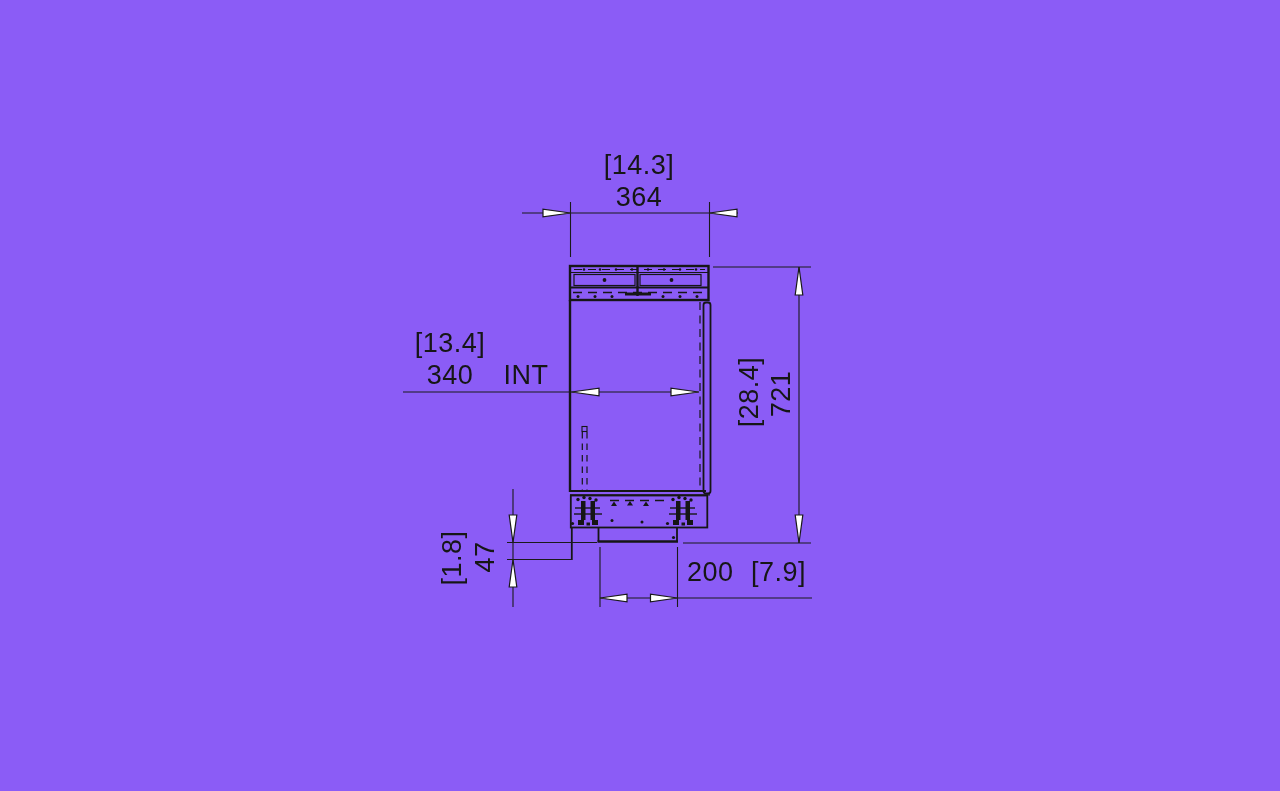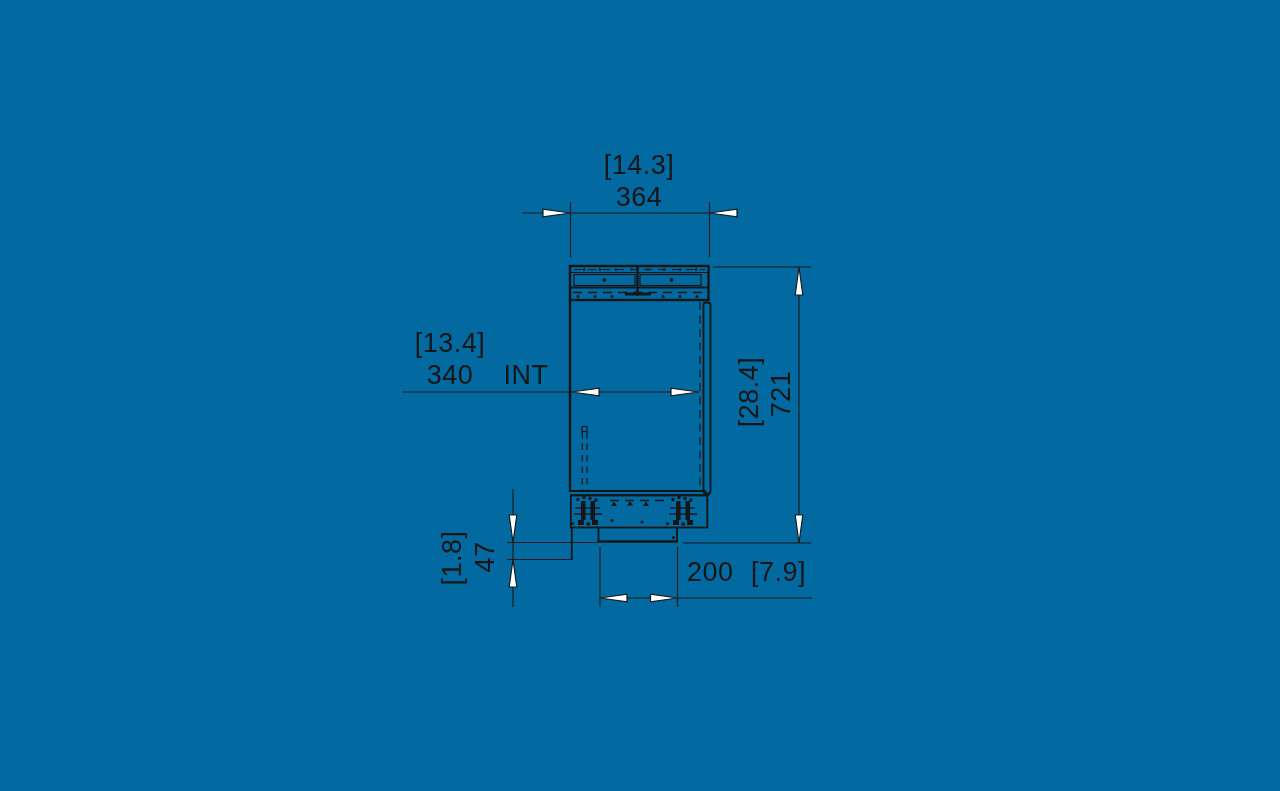--- a/index.html
+++ b/index.html
@@ -1,16 +1,16 @@
 <!DOCTYPE html>
 <html><head>
 <meta charset="utf-8">
 <style>
   html,body{margin:0;padding:0;background:#ffffff;}
-  .stage{position:relative;width:1280px;height:791px;background:#0369a1;overflow:hidden;}
+  .stage{position:relative;width:1280px;height:791px;background:#8b5cf6;overflow:hidden;}
   svg{display:block;}
   svg text{
     font-family:"Liberation Sans","DejaVu Sans",sans-serif;
     font-size:27px;
     fill:#161616;
     letter-spacing:0.5px;
   }
   .obj{stroke:#161616;fill:none;}
   .dim{stroke:#1a1a1a;fill:none;stroke-width:1.1;}
   .arrow{fill:#ffffff;stroke:#1a1a1a;stroke-width:1.2;stroke-linejoin:miter;}

